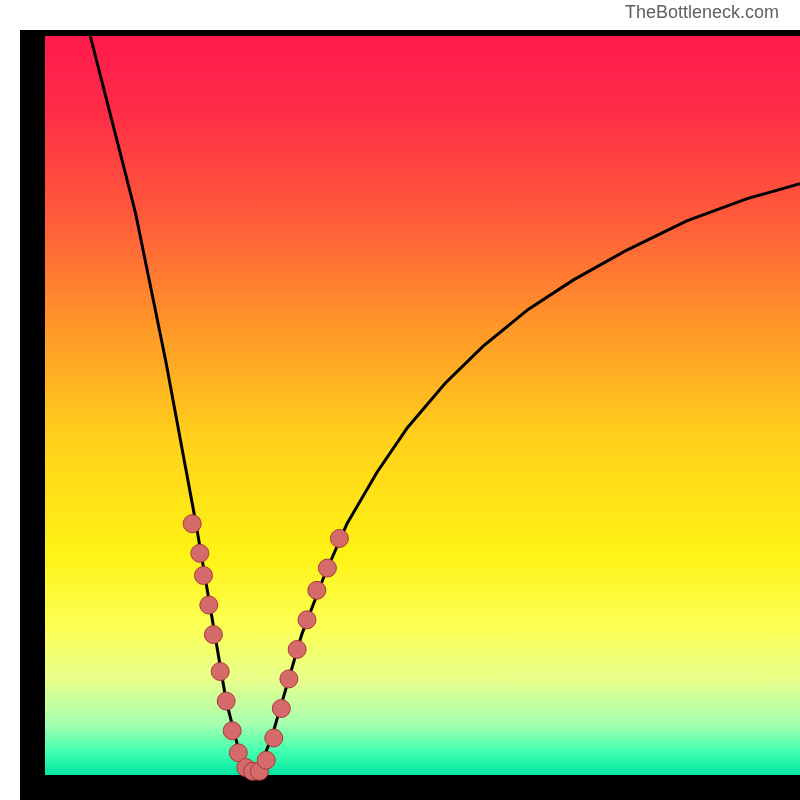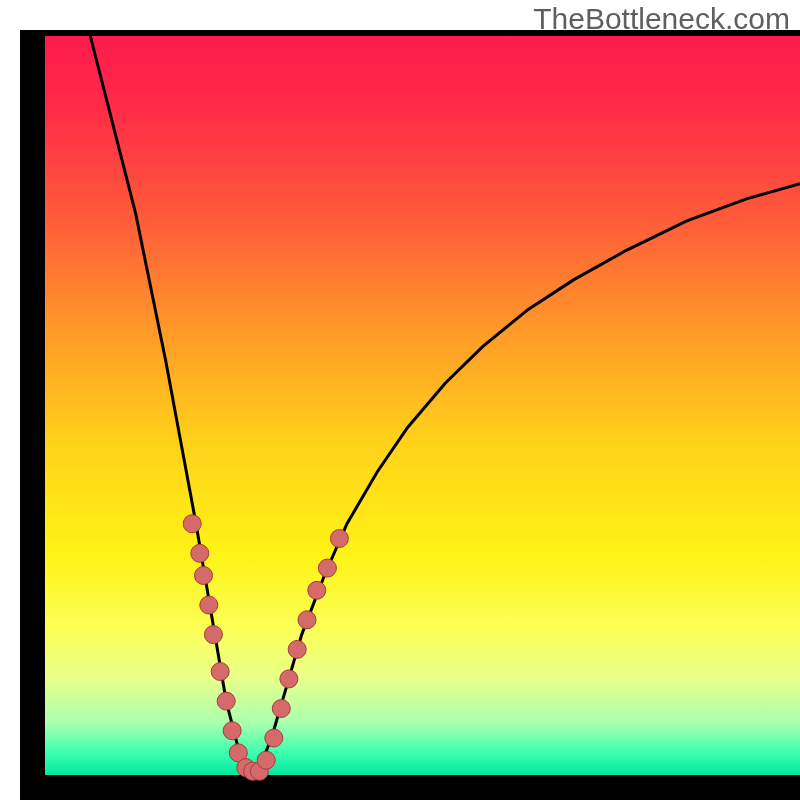--- a/index.html
+++ b/index.html
@@ -11,23 +11,23 @@
     background: #ffffff;
   }
   .container {
     position: relative;
     width: 800px;
     height: 800px;
   }
   .watermark {
     position: absolute;
     top: 2px;
-    right: 10px;
+    right: 21px;
     font-family: Arial, Helvetica, sans-serif;
-    font-size: 30px;
+    font-size: 18px;
     color: #5f5f5f;
     font-weight: 500;
     z-index: 10;
   }
   .chart-svg {
     position: absolute;
     top: 0;
     left: 0;
     width: 800px;
     height: 800px;

